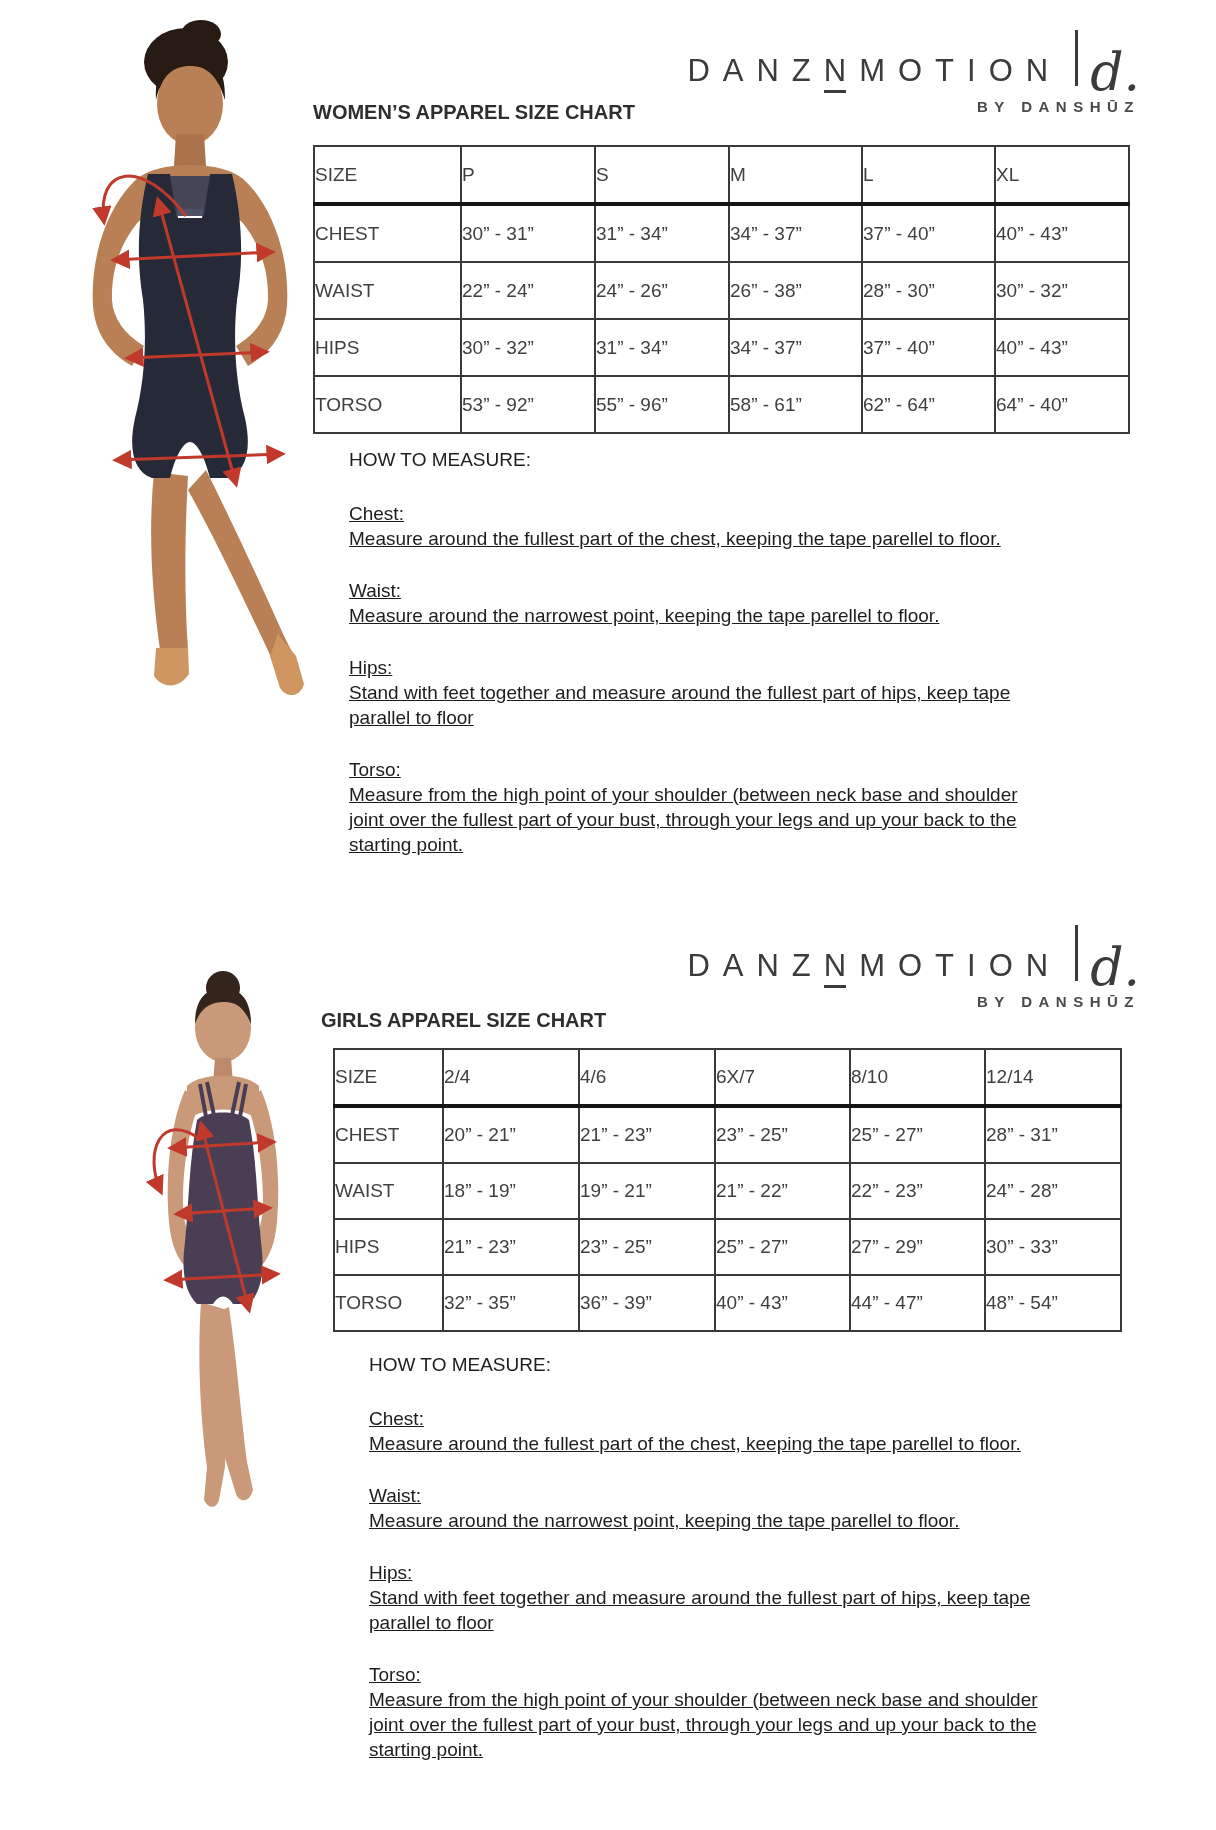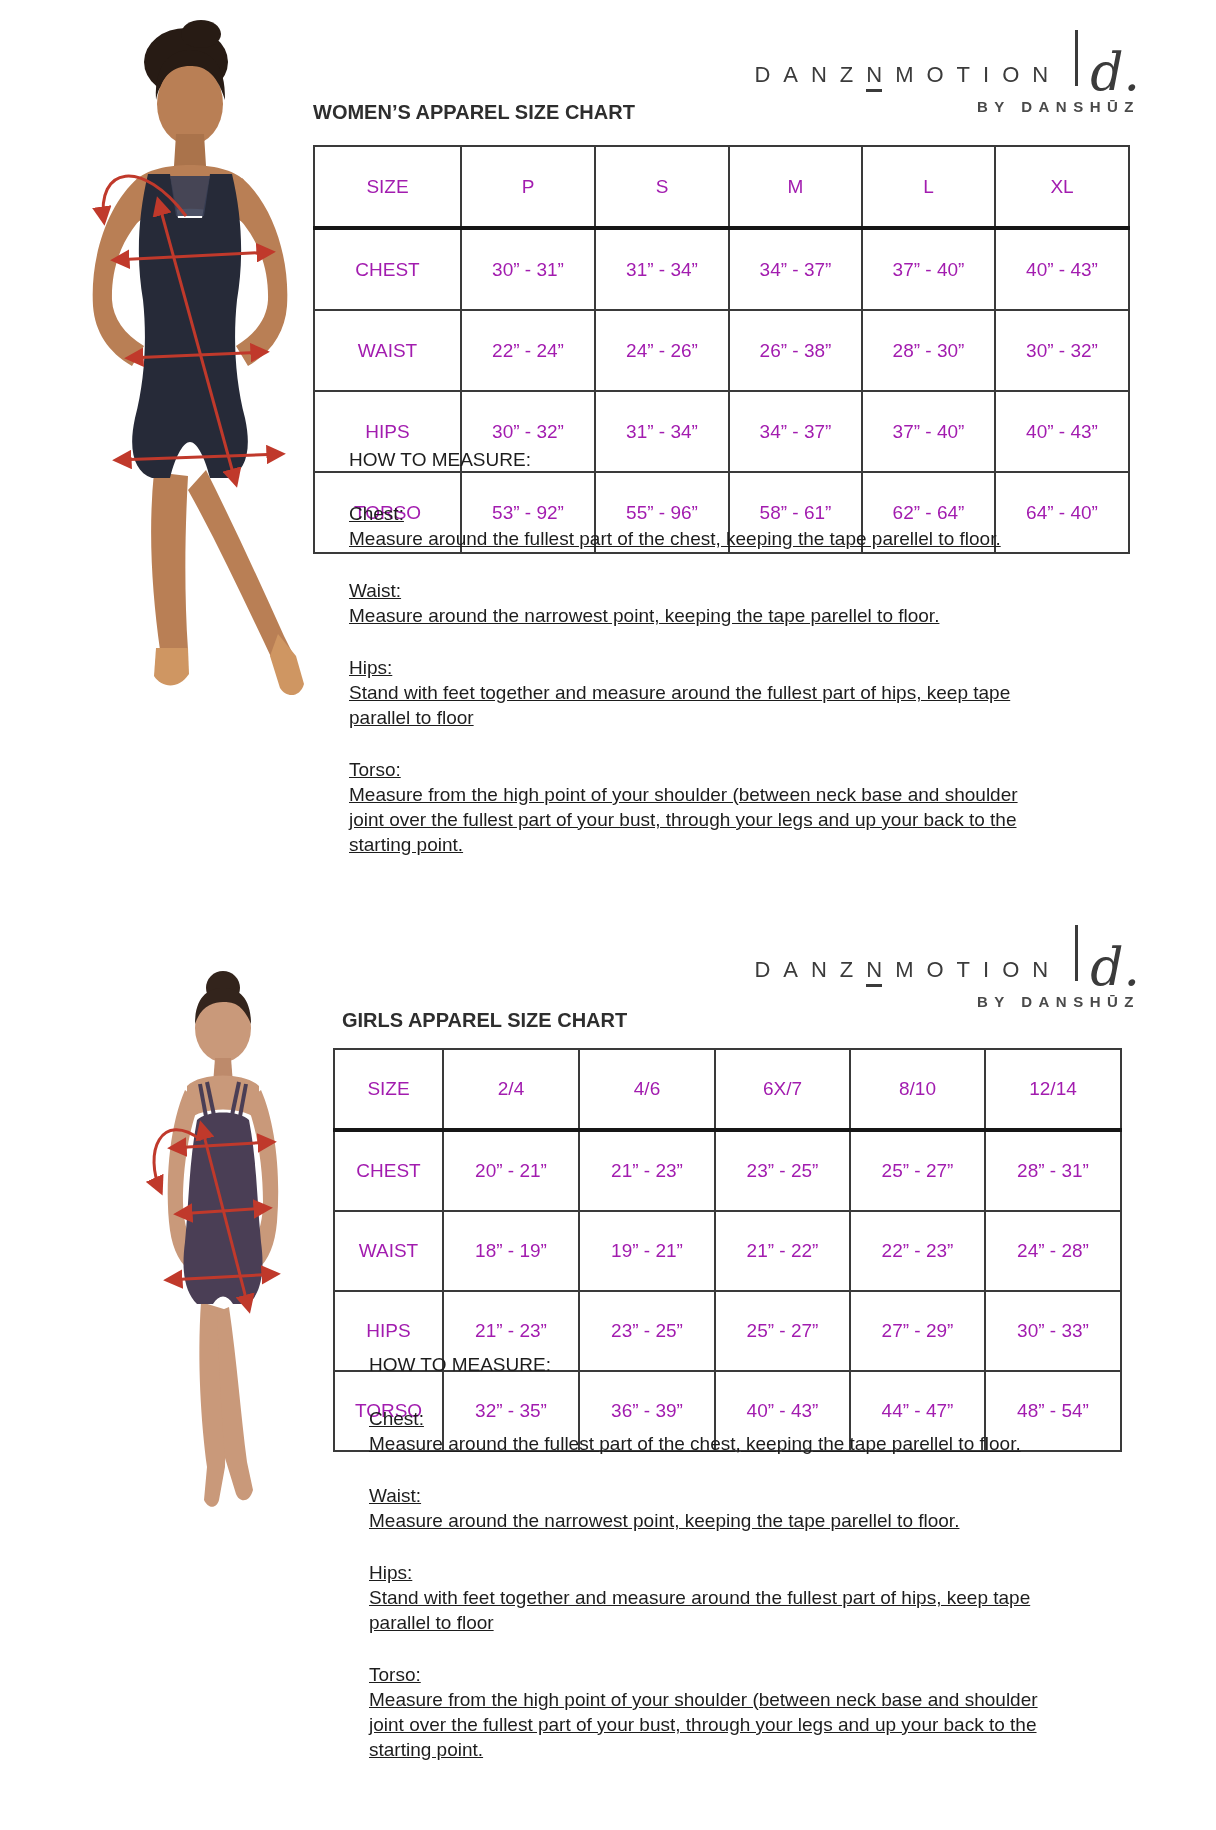--- a/index.html
+++ b/index.html
@@ -3,34 +3,34 @@
 <meta charset="utf-8">
 <style>
   html,body{margin:0;padding:0;background:#ffffff;}
   .page{position:relative;width:1216px;height:1830px;background:#ffffff;
         font-family:"Liberation Sans",sans-serif;color:#222;overflow:hidden;}
   .abs{position:absolute;}
 
   
   .logo{display:flex;flex-direction:column;align-items:flex-end;width:512px;}
   .logo-row{display:flex;align-items:flex-end;}
-  .wm{font-size:22px;font-weight:400;color:#3b3b3b;letter-spacing:13px;white-space:nowrap;line-height:1;}
+  .wm{font-size:31px;font-weight:400;color:#3b3b3b;letter-spacing:13px;white-space:nowrap;line-height:1;}
   .wm-n{letter-spacing:0;margin-right:13px;border-bottom:3px solid #3b3b3b;padding-bottom:2px;}
   .logo-bar{width:3px;height:56px;background:#3b3b3b;margin:0 12px 0 14px;}
   .logo-d{font-family:"DejaVu Serif",serif;font-style:italic;font-size:52px;line-height:0.85;
           color:#3b3b3b;transform:translateY(8px);}
   .logo-byline{font-size:15px;font-weight:700;color:#4a4a4a;letter-spacing:6.5px;margin-top:12px;white-space:nowrap;}
 
   
   .section-title{font-size:20px;font-weight:600;color:#2e2e2e;white-space:nowrap;}
 
   
   table.size-chart{border-collapse:collapse;table-layout:fixed;background:#fff;}
-  .size-chart th,.size-chart td{border:2px solid #3a3a3a;text-align:center;vertical-align:middle;
-        font-size:19px;font-weight:400;color:#a21caf;padding:12px;overflow:hidden;white-space:nowrap;}
+  .size-chart th,.size-chart td{border:2px solid #3a3a3a;text-align:left;vertical-align:middle;
+        font-size:19px;font-weight:400;color:#404040;padding:0;overflow:hidden;white-space:nowrap;}
   .size-chart thead th{border-bottom:4px solid #161616;}
   .women-table th,.women-table td{height:55px;}
   .girls-table th,.girls-table td{height:54px;}
 
   
   .measure{width:706px;font-size:19px;line-height:25px;color:#1d1d1d;margin-left:36px;}
   .measure-heading{margin-bottom:29px;}
   .measure-item{margin-bottom:27px;text-decoration:underline;}
   .measure-item:last-child{margin-bottom:0;}
 
@@ -193,21 +193,21 @@
 
   <div class="abs logo" style="left:628px;top:925px;">
     <div class="logo-row">
       <span class="wm"><span>DANZ</span><span class="wm-n">N</span><span>MOTION</span></span>
       <span class="logo-bar"></span>
       <span class="logo-d">d.</span>
     </div>
     <div class="logo-byline">BY DANSHŪZ</div>
   </div>
 
-  <div class="abs section-title" style="left:342px;top:1009px;">GIRLS APPAREL SIZE CHART</div>
+  <div class="abs section-title" style="left:321px;top:1009px;">GIRLS APPAREL SIZE CHART</div>
 
   <table class="abs size-chart girls-table" style="left:333px;top:1048px;width:787px;">
     <colgroup>
         <col style="width:109px">
         <col style="width:136px">
         <col style="width:136px">
         <col style="width:135px">
         <col style="width:135px">
         <col style="width:136px">
       </colgroup>

